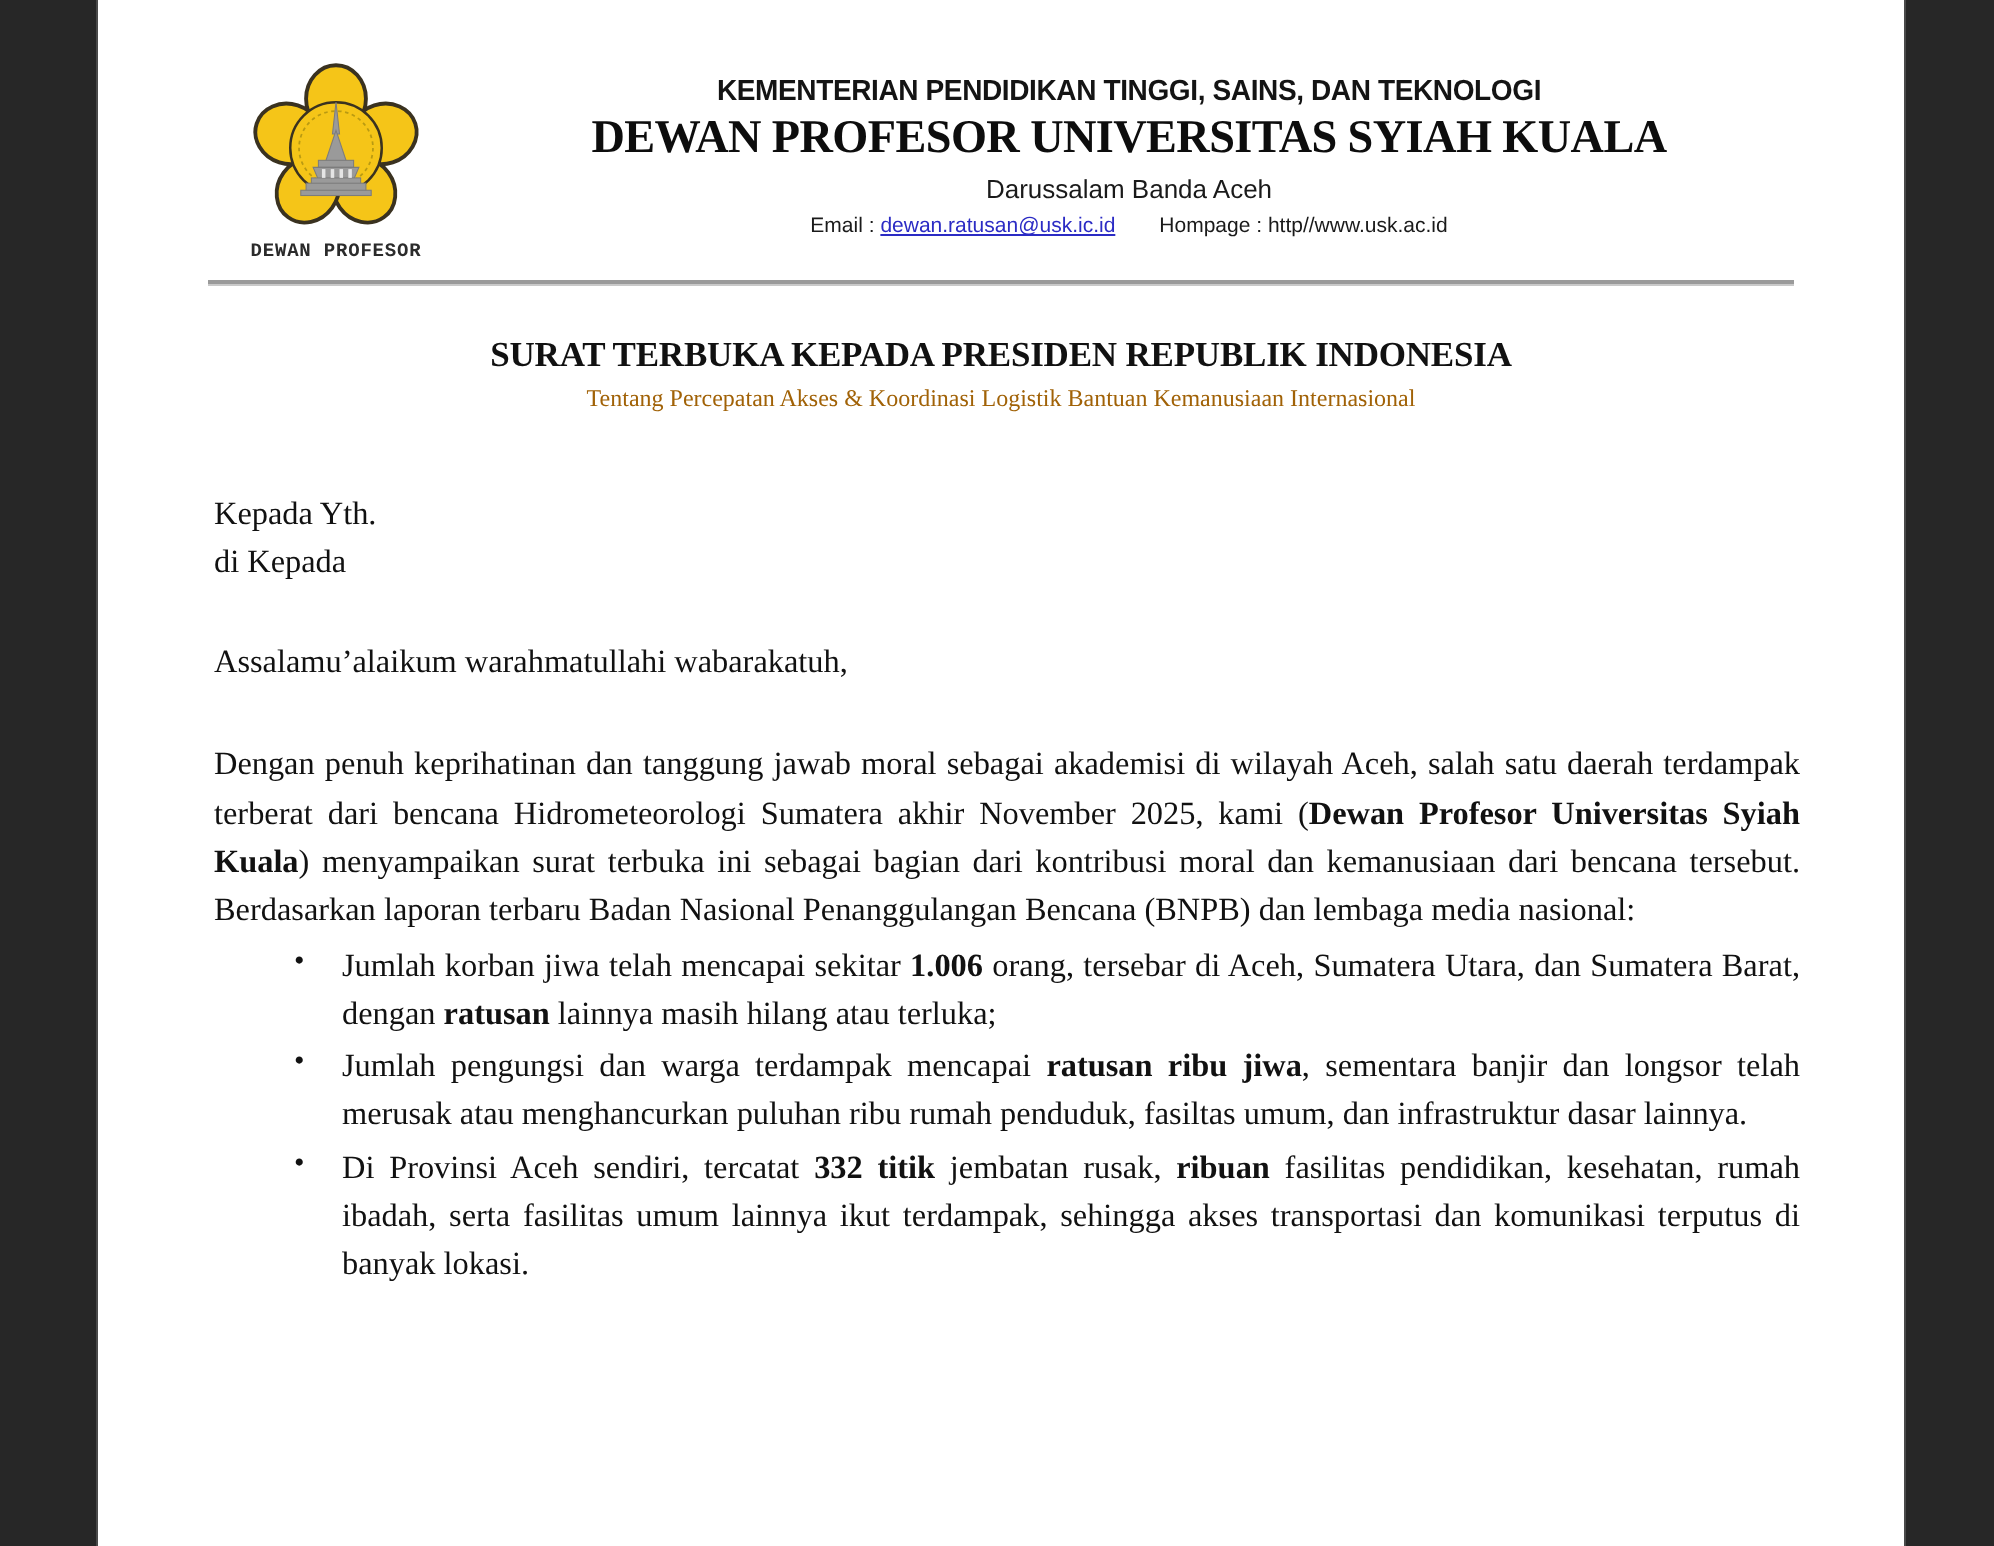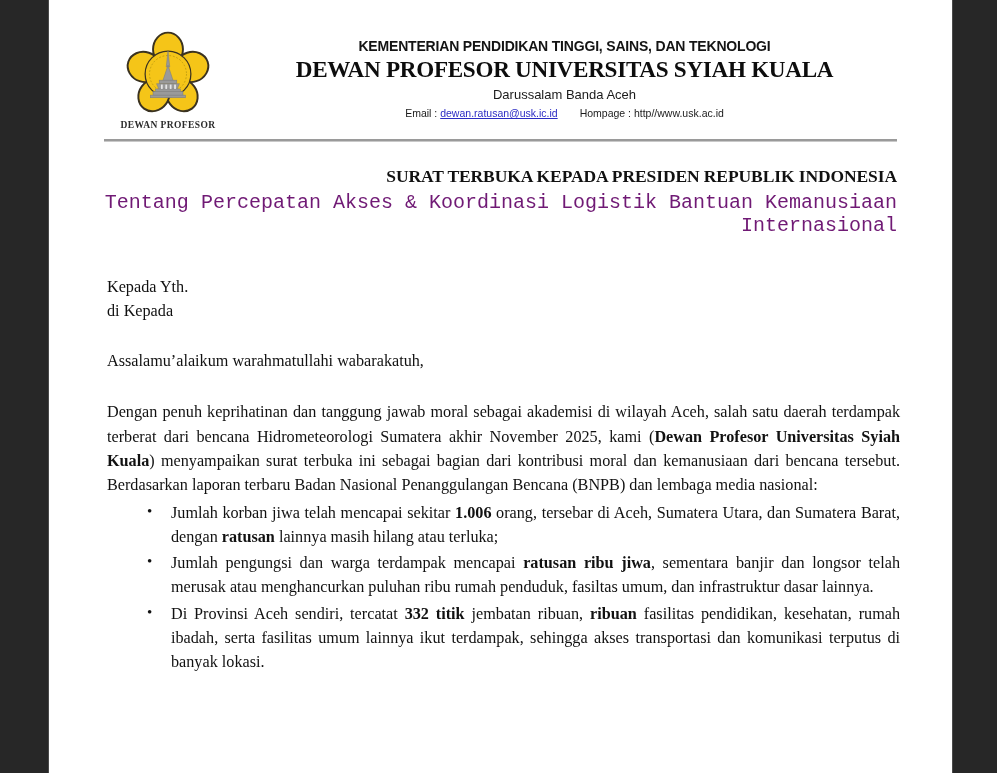--- a/index.html
+++ b/index.html
@@ -50,21 +50,21 @@
     text-align: center;
     padding-top: 8px;
   }
   .logo-mark {
     width: 88px;
     height: 88px;
     margin: 0 auto;
     display: block;
   }
   .logo-caption {
-    font-family: Liberation Serif, serif;
+    font-family: Liberation Mono, monospace;
     font-weight: bold;
     font-size: 9.5px;
     letter-spacing: 0.4px;
     color: #2b2b2b;
     margin-top: 2px;
   }
   .head-text {
     flex: 1 1 auto;
     text-align: center;
     padding-top: 16px;
@@ -114,34 +114,34 @@
   hr.rule {
     border: 0;
     border-top: 2px solid #9a9a9a;
     border-bottom: 1px solid #c9c9c9;
     margin: 9px 55px 0 55px;
     height: 0;
   }
 
   
   .title-block {
-    text-align: right;
+    text-align: center;
     margin: 24px 55px 0 55px;
   }
   .title-main {
     font-family: "Liberation Serif", serif;
     font-weight: bold;
     font-size: 17.5px;
     letter-spacing: -0.1px;
     color: #111;
   }
   .title-sub {
-    font-family: Liberation Mono, monospace;
-    font-size: 20px;
-    color: #701a75;
+    font-family: Liberation Serif, serif;
+    font-size: 12px;
+    color: #a16207;
     margin-top: 4px;
   }
 
   
   .body-wrap {
     margin: 0 52px 0 58px;
     color: #111;
     font-size: 16.2px;
     line-height: 1.49;
   }
@@ -258,20 +258,20 @@
         </div>
 
         <ul class="points">
           <li>
             <span>Jumlah korban jiwa telah mencapai sekitar </span><b>1.006</b><span> orang, tersebar di Aceh, Sumatera Utara, dan Sumatera Barat, dengan </span><b>ratusan</b><span> lainnya masih hilang atau terluka;</span>
           </li>
           <li>
             <span>Jumlah pengungsi dan warga terdampak mencapai </span><b>ratusan ribu jiwa</b><span>, sementara banjir dan longsor telah merusak atau menghancurkan puluhan ribu rumah penduduk, fasiltas umum, dan infrastruktur dasar lainnya.</span><b></b><span></span>
           </li>
           <li>
-            <span>Di Provinsi Aceh sendiri, tercatat </span><b>332 titik</b><span> jembatan ribuan, </span><b>ribuan</b><span> fasilitas pendidikan, kesehatan, rumah ibadah, serta fasilitas umum lainnya ikut terdampak, sehingga akses transportasi dan komunikasi terputus di banyak lokasi.</span>
+            <span>Di Provinsi Aceh sendiri, tercatat </span><b>332 titik</b><span> jembatan rusak, </span><b>ribuan</b><span> fasilitas pendidikan, kesehatan, rumah ibadah, serta fasilitas umum lainnya ikut terdampak, sehingga akses transportasi dan komunikasi terputus di banyak lokasi.</span>
           </li>
         </ul>
 
       </div>
     </div>
   </div>
 </div>
 
 </body></html>

